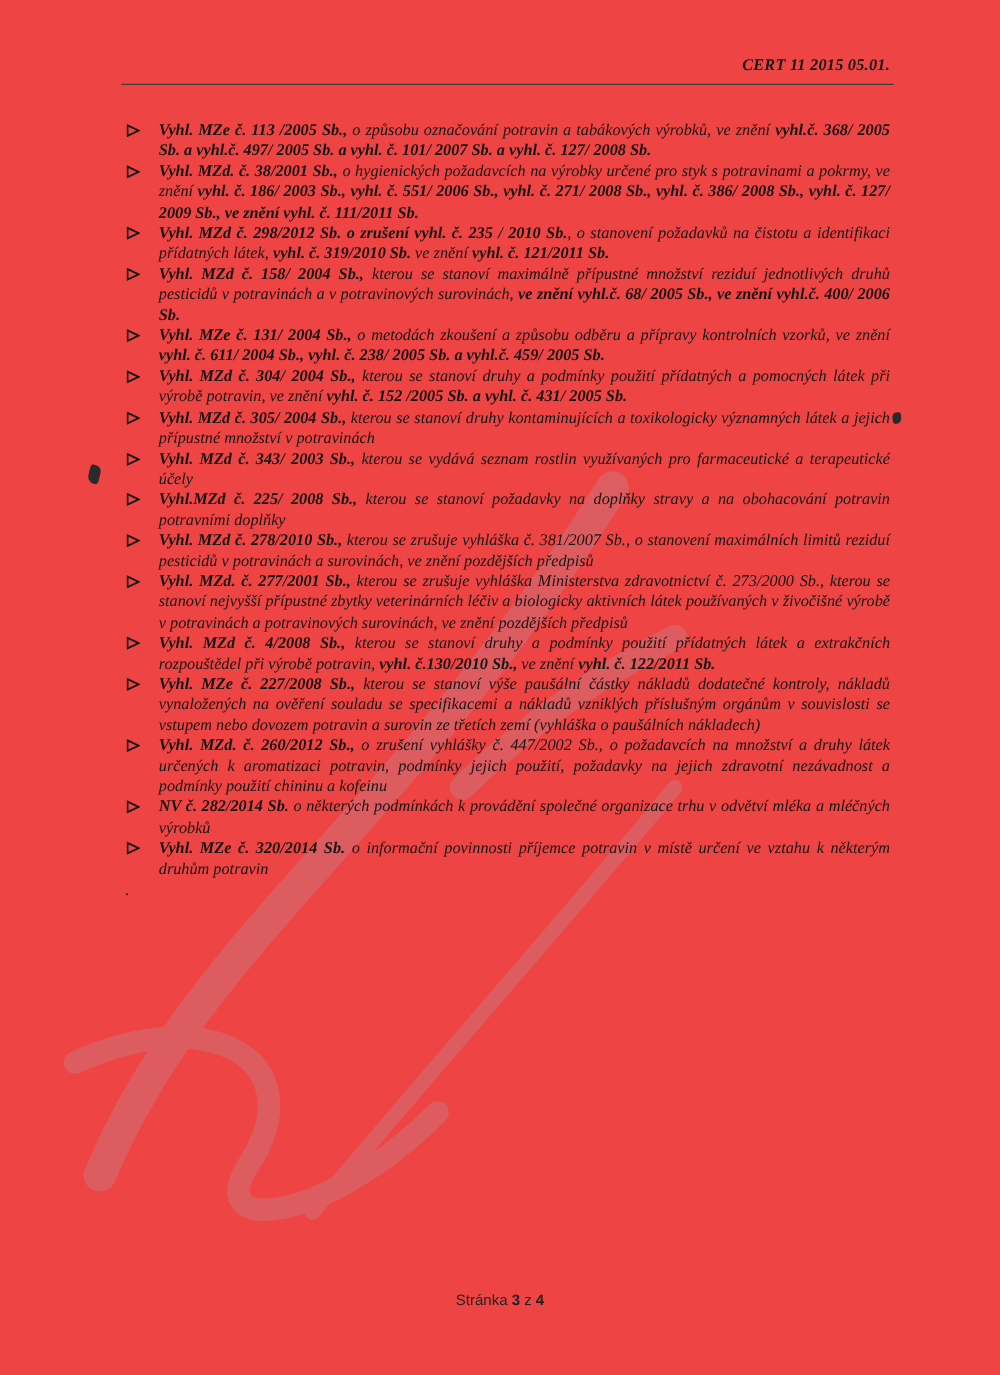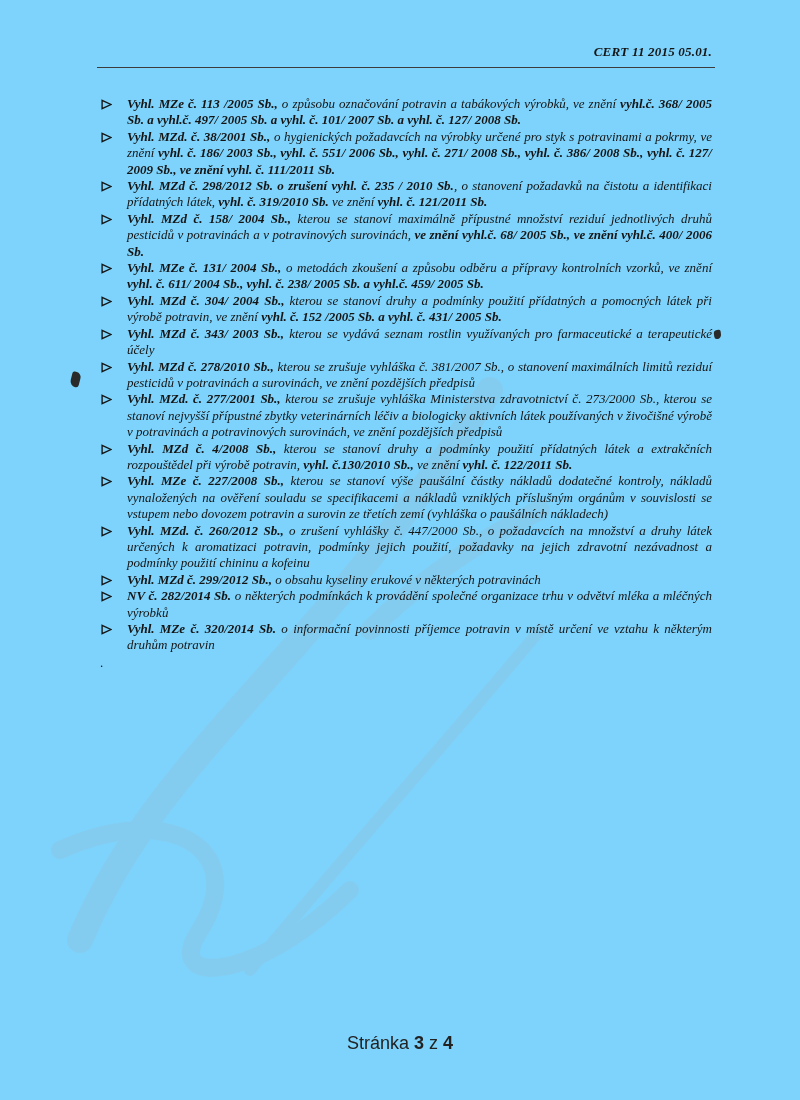--- a/index.html
+++ b/index.html
@@ -1,38 +1,38 @@
 <!DOCTYPE html>
 <html><head>
 <meta charset="utf-8">
 <style>
   html,body { margin:0; padding:0; background:#e8e8e8; }
   .page {
     position:relative; width:800px; height:1100px; margin:0 auto;
-    background:#7dd3fc; overflow:hidden;
+    background:#ef4444; overflow:hidden;
     font-family:"Liberation Serif", serif; color:#141414;
   }
   .content { position:absolute; left:100px; top:44px; width:612px; z-index:2; }
   .doc-header {
     text-align:right; font-style:italic; font-weight:bold;
     font-size:13px; padding-bottom:7px; letter-spacing:.2px;
   }
   .rule { border-bottom:1.4px solid #3c3c3c; margin:0 -3px 28px -3px; }
   ul.reg-list { list-style:none; margin:0; padding:0; font-size:13px; line-height:16.4px; text-align:justify; }
   ul.reg-list li { position:relative; padding-left:27px;font-style:italic; }
   .bullet { position:absolute; left:1px; top:3px; width:11px; height:11px; }
   .bullet svg { display:block; }
   .b { font-weight:bold; }
   .para { font-size:13px; line-height:16.6px; text-align:justify; margin:0; }
   .decl { margin-top:44px; }
   .note { margin-top:24px; }
   .stray { margin-top:1px; text-align:left; }
   .footer {
     position:absolute; left:0; right:0; top:1033px; text-align:center; z-index:2;
-    font-family:"Liberation Sans", sans-serif; font-size:18px; color:#222;
+    font-family:"Liberation Sans", sans-serif; font-size:12px; color:#222;
   }
   .watermark { position:absolute; left:20px; top:330px; z-index:1; pointer-events:none; }
   .speck { position:absolute; background:#2a2a2a; z-index:3; }
   .speck.s1 { left:71px; top:372px; width:9px; height:15px; border-radius:2px 5px 3px 6px; transform:rotate(14deg); }
   .speck.s2 { left:714px; top:330px; width:7px; height:9px; border-radius:4px 2px 5px 3px; transform:rotate(-8deg); }
 </style>
 </head>
 <body>
 
 <div class="page">
@@ -82,21 +82,31 @@
           </span><span><span class="b">Vyhl. MZe č. 131/ 2004 Sb.,</span><span> o metodách zkoušení a způsobu odběru a přípravy kontrolních vzorků, ve znění </span><span class="b">vyhl. č. 611/ 2004 Sb., vyhl. č. 238/ 2005 Sb. a vyhl.č. 459/ 2005 Sb.</span></span></li>
         <li><span class="bullet">
             <svg width="11" height="11" viewBox="0 0 12 12" aria-hidden="true">
     <path d="M1.2 1.4 L10.8 6 L1.2 10.6 Z" fill="none" stroke="#161616" stroke-width="1.5" stroke-linejoin="miter"></path>
   </svg>
           </span><span><span class="b">Vyhl. MZd č. 304/ 2004 Sb.,</span><span> kterou se stanoví druhy a podmínky použití přídatných a pomocných látek při výrobě potravin, ve znění </span><span class="b">vyhl. č. 152 /2005 Sb. a vyhl. č. 431/ 2005 Sb.</span></span></li>
         <li><span class="bullet">
             <svg width="11" height="11" viewBox="0 0 12 12" aria-hidden="true">
     <path d="M1.2 1.4 L10.8 6 L1.2 10.6 Z" fill="none" stroke="#161616" stroke-width="1.5" stroke-linejoin="miter"></path>
   </svg>
+          </span><span><span class="b">Vyhl. MZd č. 305/ 2004 Sb.,</span><span> kterou se stanoví druhy kontaminujících a toxikologicky významných látek a jejich přípustné množství v potravinách</span></span></li>
+        <li><span class="bullet">
+            <svg width="11" height="11" viewBox="0 0 12 12" aria-hidden="true">
+    <path d="M1.2 1.4 L10.8 6 L1.2 10.6 Z" fill="none" stroke="#161616" stroke-width="1.5" stroke-linejoin="miter"></path>
+  </svg>
           </span><span><span class="b">Vyhl. MZd č. 343/ 2003 Sb.,</span><span> kterou se vydává seznam rostlin využívaných pro farmaceutické a terapeutické účely</span></span></li>
+        <li><span class="bullet">
+            <svg width="11" height="11" viewBox="0 0 12 12" aria-hidden="true">
+    <path d="M1.2 1.4 L10.8 6 L1.2 10.6 Z" fill="none" stroke="#161616" stroke-width="1.5" stroke-linejoin="miter"></path>
+  </svg>
+          </span><span><span class="b">Vyhl.MZd č. 225/ 2008 Sb.,</span><span> kterou se stanoví požadavky na doplňky stravy a na obohacování potravin potravními doplňky</span></span></li>
         <li><span class="bullet">
             <svg width="11" height="11" viewBox="0 0 12 12" aria-hidden="true">
     <path d="M1.2 1.4 L10.8 6 L1.2 10.6 Z" fill="none" stroke="#161616" stroke-width="1.5" stroke-linejoin="miter"></path>
   </svg>
           </span><span><span class="b">Vyhl. MZd č. 278/2010 Sb.,</span><span> kterou se zrušuje vyhláška č. 381/2007 Sb., o stanovení maximálních limitů reziduí pesticidů v potravinách a surovinách, ve znění pozdějších předpisů</span></span></li>
         <li><span class="bullet">
             <svg width="11" height="11" viewBox="0 0 12 12" aria-hidden="true">
     <path d="M1.2 1.4 L10.8 6 L1.2 10.6 Z" fill="none" stroke="#161616" stroke-width="1.5" stroke-linejoin="miter"></path>
   </svg>
           </span><span><span class="b">Vyhl. MZd. č. 277/2001 Sb.,</span><span> kterou se zrušuje vyhláška Ministerstva zdravotnictví č. 273/2000 Sb., kterou se stanoví nejvyšší přípustné zbytky veterinárních léčiv a biologicky aktivních látek používaných v živočišné výrobě v potravinách a potravinových surovinách, ve znění pozdějších předpisů</span></span></li>
@@ -107,26 +117,21 @@
           </span><span><span class="b">Vyhl. MZd č. 4/2008 Sb.,</span><span> kterou se stanoví druhy a podmínky použití přídatných látek a extrakčních rozpouštědel při výrobě potravin, </span><span class="b">vyhl. č.130/2010 Sb.,</span><span> ve znění </span><span class="b">vyhl. č. 122/2011 Sb.</span></span></li>
         <li><span class="bullet">
             <svg width="11" height="11" viewBox="0 0 12 12" aria-hidden="true">
     <path d="M1.2 1.4 L10.8 6 L1.2 10.6 Z" fill="none" stroke="#161616" stroke-width="1.5" stroke-linejoin="miter"></path>
   </svg>
           </span><span><span class="b">Vyhl. MZe č. 227/2008 Sb.,</span><span> kterou se stanoví výše paušální částky nákladů dodatečné kontroly, nákladů vynaložených na ověření souladu se specifikacemi a nákladů vzniklých příslušným orgánům v souvislosti se vstupem nebo dovozem potravin a surovin ze třetích zemí (vyhláška o paušálních nákladech)</span></span></li>
         <li><span class="bullet">
             <svg width="11" height="11" viewBox="0 0 12 12" aria-hidden="true">
     <path d="M1.2 1.4 L10.8 6 L1.2 10.6 Z" fill="none" stroke="#161616" stroke-width="1.5" stroke-linejoin="miter"></path>
   </svg>
-          </span><span><span class="b">Vyhl. MZd. č. 260/2012 Sb.,</span><span> o zrušení vyhlášky č. 447/2000 Sb., o požadavcích na množství a druhy látek určených k aromatizaci potravin, podmínky jejich použití, požadavky na jejich zdravotní nezávadnost a podmínky použití chininu a kofeinu</span></span></li>
-        <li><span class="bullet">
-            <svg width="11" height="11" viewBox="0 0 12 12" aria-hidden="true">
-    <path d="M1.2 1.4 L10.8 6 L1.2 10.6 Z" fill="none" stroke="#161616" stroke-width="1.5" stroke-linejoin="miter"></path>
-  </svg>
-          </span><span><span class="b">Vyhl. MZd č. 299/2012 Sb.,</span><span> o obsahu kyseliny erukové v některých potravinách</span></span></li>
+          </span><span><span class="b">Vyhl. MZd. č. 260/2012 Sb.,</span><span> o zrušení vyhlášky č. 447/2002 Sb., o požadavcích na množství a druhy látek určených k aromatizaci potravin, podmínky jejich použití, požadavky na jejich zdravotní nezávadnost a podmínky použití chininu a kofeinu</span></span></li>
         <li><span class="bullet">
             <svg width="11" height="11" viewBox="0 0 12 12" aria-hidden="true">
     <path d="M1.2 1.4 L10.8 6 L1.2 10.6 Z" fill="none" stroke="#161616" stroke-width="1.5" stroke-linejoin="miter"></path>
   </svg>
           </span><span><span class="b">NV č. 282/2014 Sb.</span><span> o některých podmínkách k provádění společné organizace trhu v odvětví mléka a mléčných výrobků</span></span></li>
         <li><span class="bullet">
             <svg width="11" height="11" viewBox="0 0 12 12" aria-hidden="true">
     <path d="M1.2 1.4 L10.8 6 L1.2 10.6 Z" fill="none" stroke="#161616" stroke-width="1.5" stroke-linejoin="miter"></path>
   </svg>
           </span><span><span class="b">Vyhl. MZe č. 320/2014 Sb.</span><span> o informační povinnosti příjemce potravin v místě určení ve vztahu k některým druhům potravin</span></span></li>

